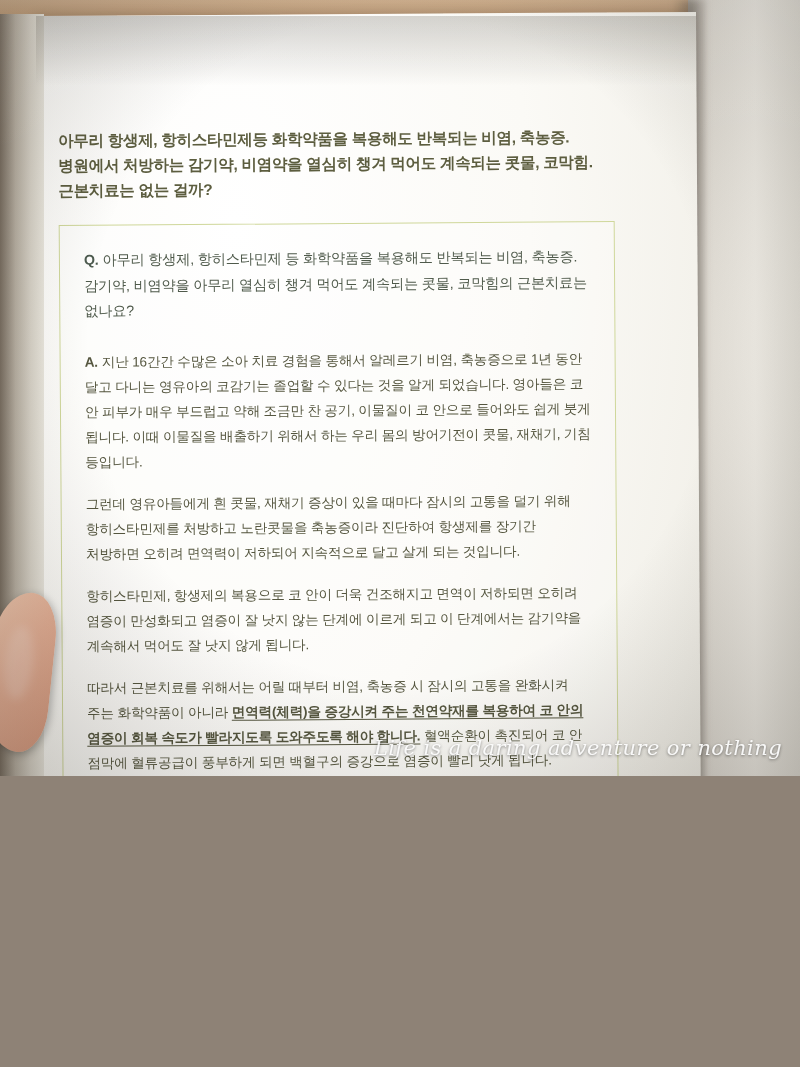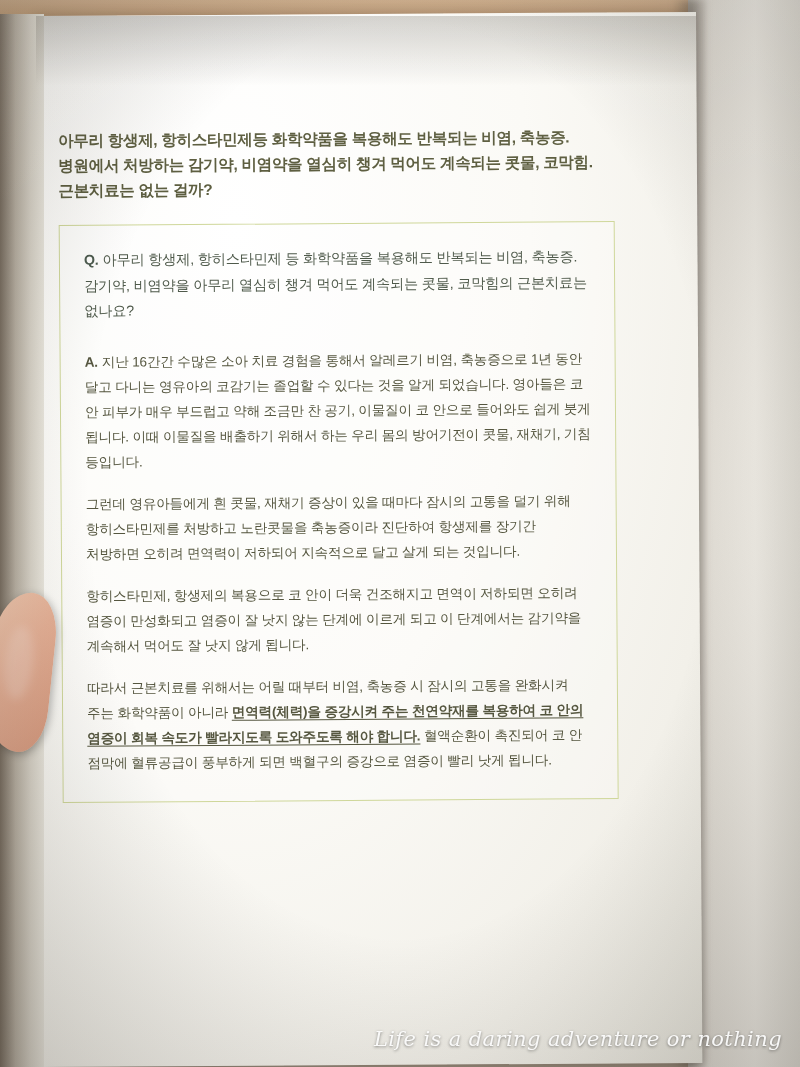--- a/index.html
+++ b/index.html
@@ -11,21 +11,21 @@
     width: 800px;
     height: 1067px;
     overflow: hidden;
     font-family: "Liberation Sans", sans-serif;
   }
 
   
   .scene {
     position: relative;
     width: 800px;
-    height: 1067px;
+    height: 776px;
     background: #9a8c7c;
     overflow: hidden;
   }
 
   
   .desk {
     position: absolute;
     left: 0; top: 0;
     width: 800px; height: 46px;
     background: linear-gradient(180deg, #c8a886 0%, #b9946f 45%, #a87f58 100%);

